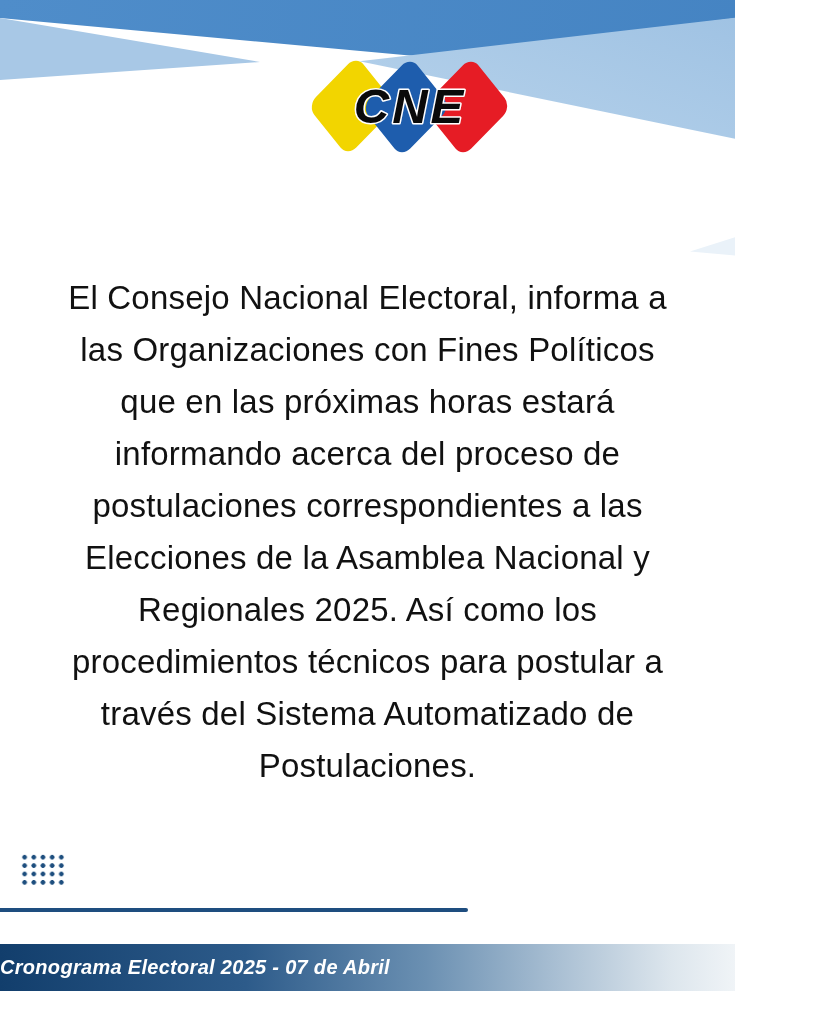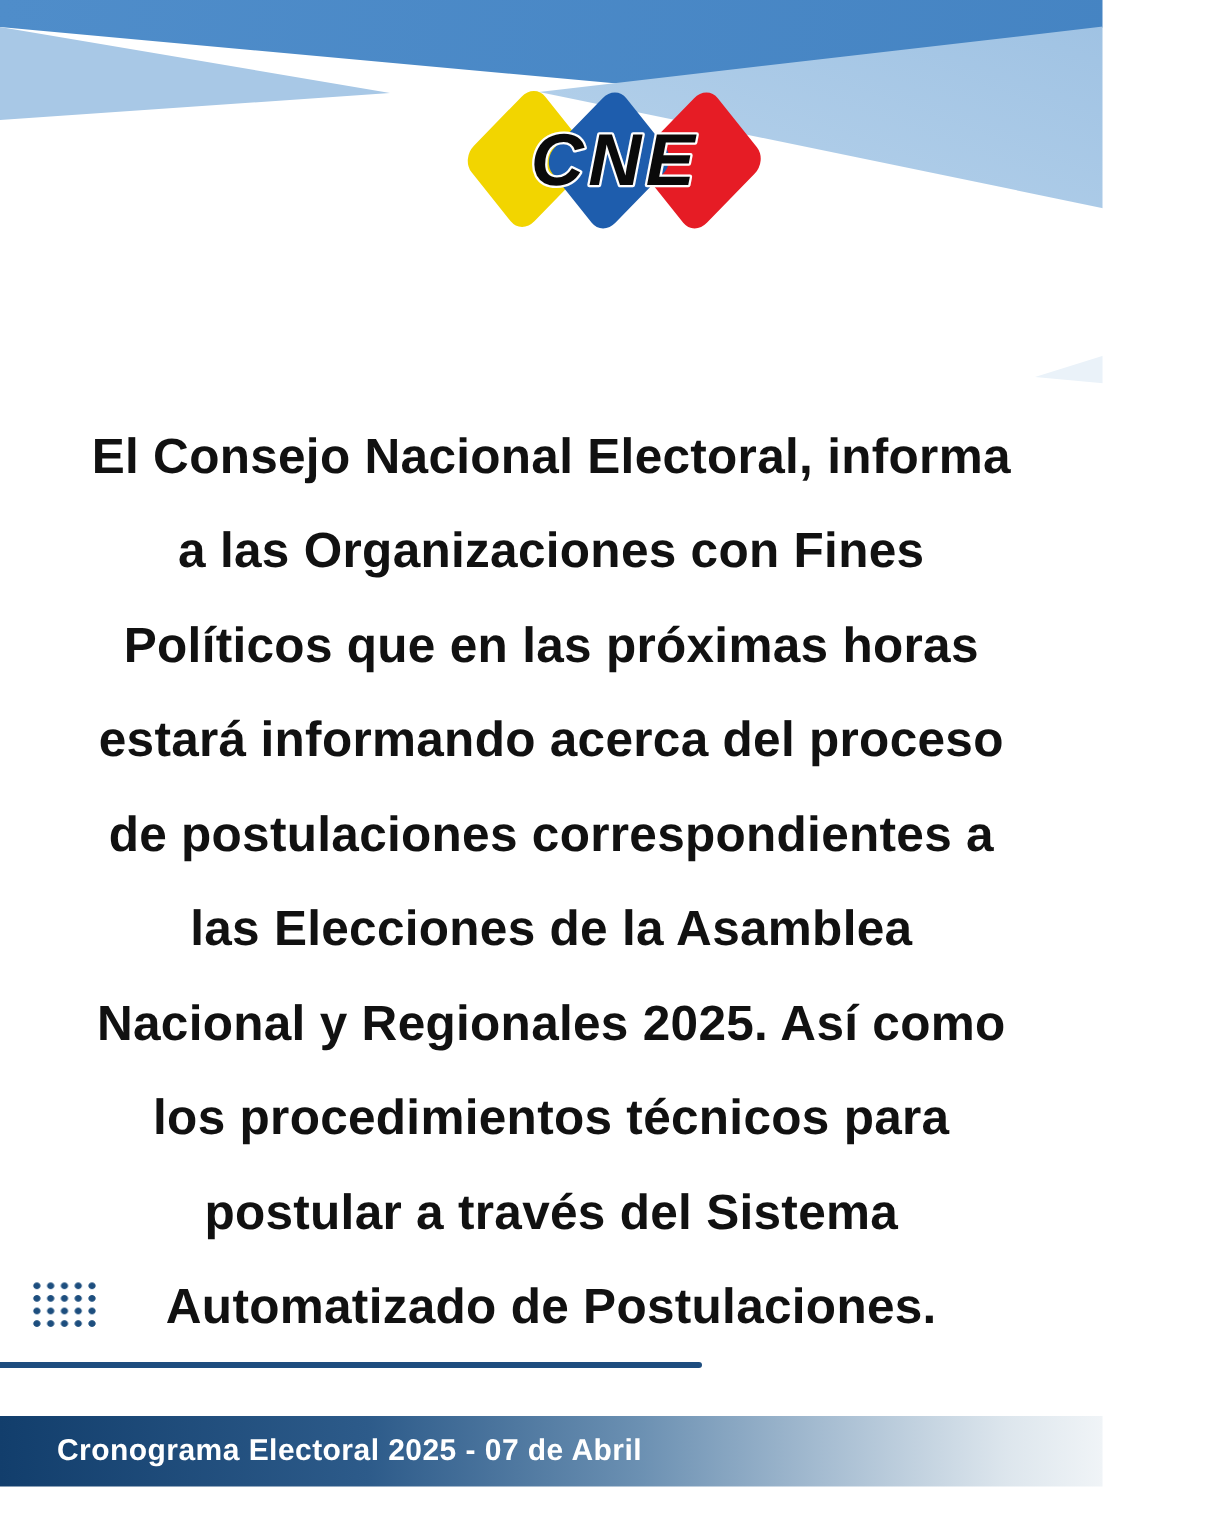--- a/index.html
+++ b/index.html
@@ -42,36 +42,36 @@
     position:absolute; width:46px; height:34px;
     background-image:radial-gradient(var(--dot) 2.1px, transparent 2.7px);
     background-size:9.2px 8.4px;
   }
   .dot-grid.tr{left:743px; top:159px;}
   .dot-grid.bl{left:20px;  top:853px;}
   
   .announcement{
     position:absolute; left:55px; right:55px; top:272px;
     text-align:center; color:var(--ink);
-    font-weight:700; font-size:33px; line-height:63px;
+    font-weight:400; font-size:33px; line-height:52px;
     letter-spacing:0.2px;
   }
   
   .divider{
     position:absolute; left:0; top:908px; width:468px; height:4px;
     background:var(--line); border-radius:0 2px 2px 0;
   }
   
   .footer-bar{
     position:absolute; left:0; top:944px; width:819px; height:47px;
     background:linear-gradient(90deg,var(--footer-start) 0%,#2d5b8a 30%,#6b90b2 52%,#a9bfd3 68%,#dde6ed 82%,#ffffff 96%);
   }
   .footer-label{
-    color:var(--footer-text); font-weight:700;
-    font-size:20px; line-height:47px; padding-left:38px; letter-spacing:0.3px;
+    color:var(--footer-text); font-style:italic; font-weight:700;
+    font-size:20px; line-height:47px; letter-spacing:0.3px;
   }
 </style>
 </head>
 <body>
 
 <div class="page">
 
   <div class="band-top"></div>
   <div class="wedge-left"></div>
   <div class="tri-right"></div>

